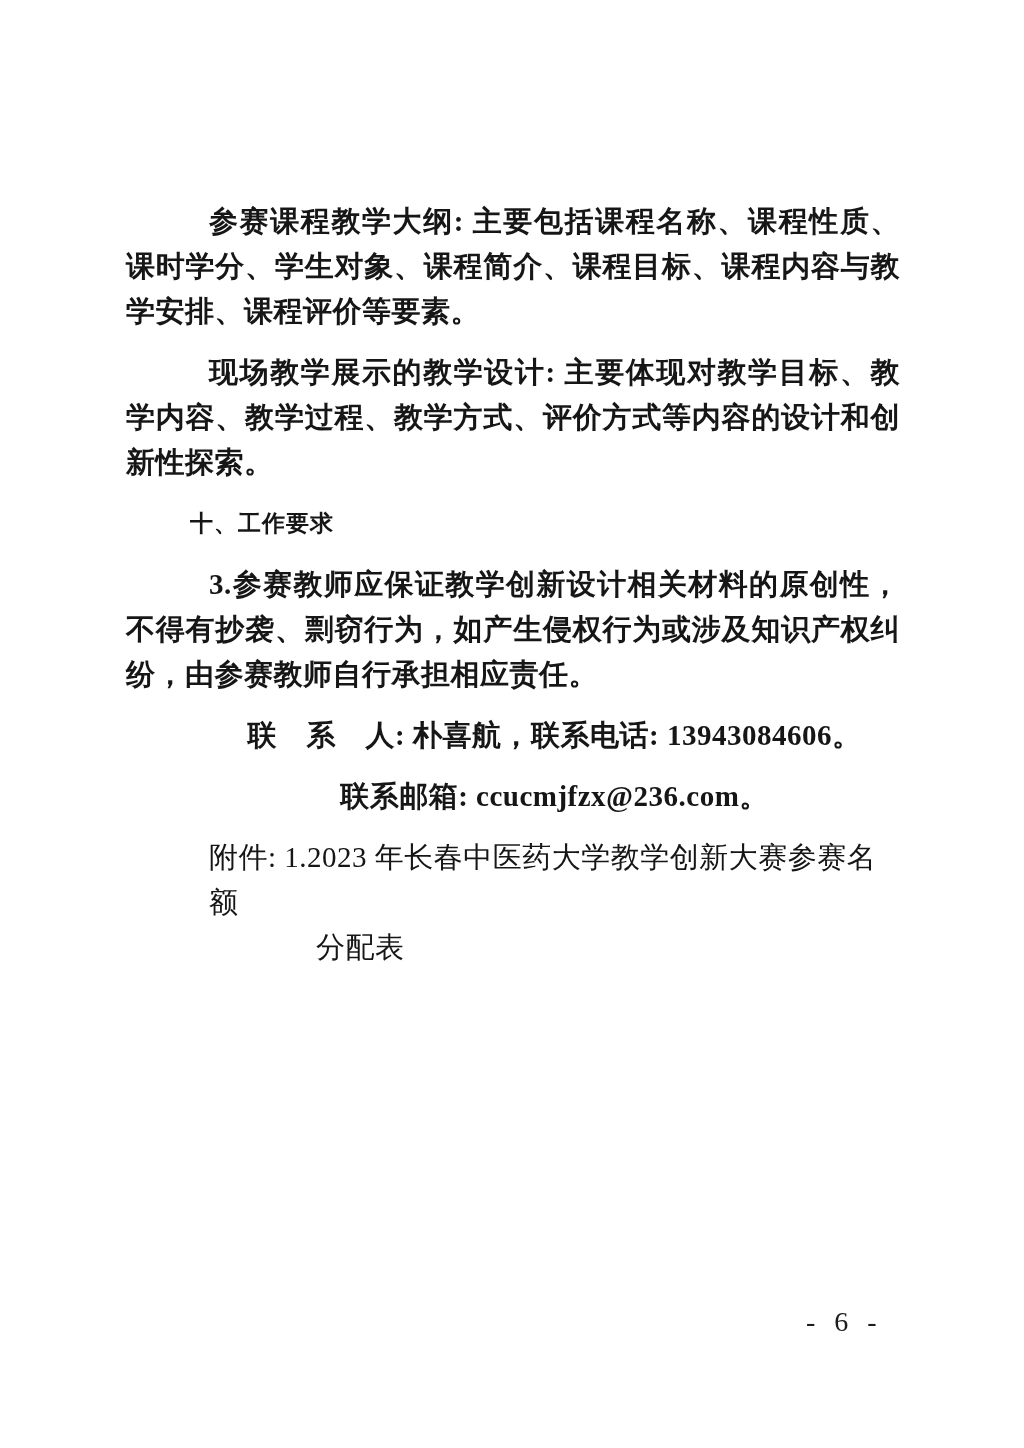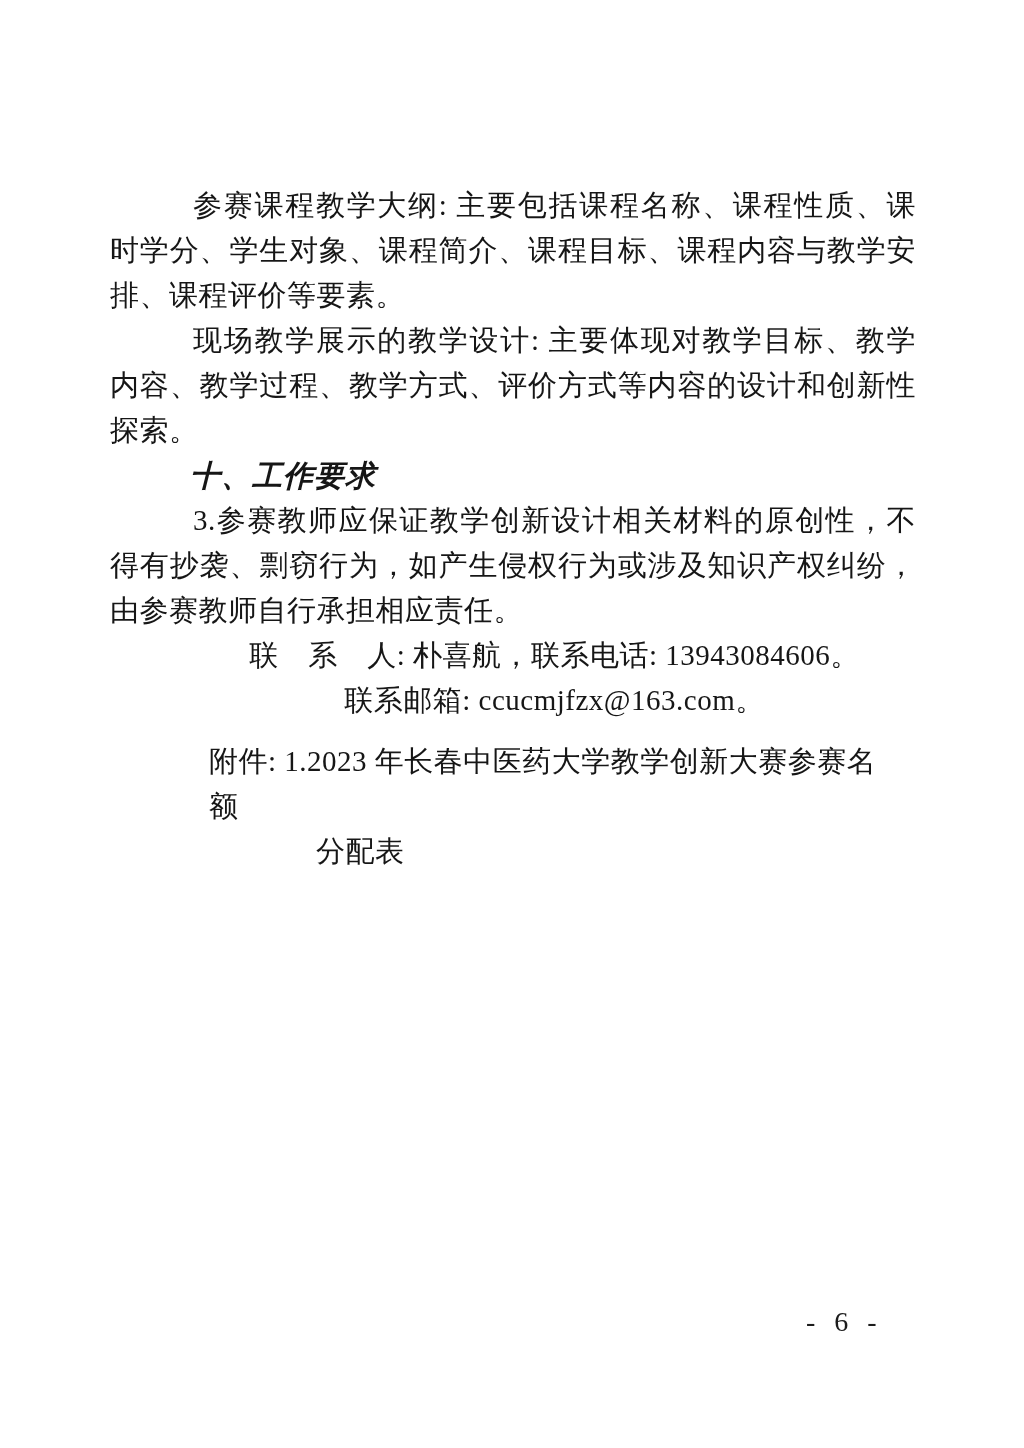--- a/index.html
+++ b/index.html
@@ -18,38 +18,38 @@
   }
   .text-body {
     position: absolute;
     left: 110px;
     top: 183px;
     width: 806px;
     font-size: 29px;
     line-height: 45px;
   }
   .para {
-    margin: 0;
+    margin: 16px;
     text-indent: 83px;
     text-align: justify;
     text-justify: inter-ideograph;
     letter-spacing: 0.5px;
+    font-weight: bold;
   }
   .para.no-justify {
     text-align: center;
   }
   .heading {
     margin: 0;
     font-family: "Liberation Sans", "DejaVu Sans", sans-serif;
     font-weight: 700;
-    font-size: 30px;
+    font-size: 23px;
     line-height: 45px;
     text-indent: 80px;
     letter-spacing: 1px;
-    font-style: italic;
   }
   .attachment {
     margin: 16px;
   }
   .attach-line1 {
     margin-left: 83px;
     line-height: 45px;
     letter-spacing: 0.5px;
   }
   .attach-line2 {
@@ -71,20 +71,20 @@
 </head>
 <body>
 
 <div class="page">
   <main class="text-body">
     <p class="para">参赛课程教学大纲: 主要包括课程名称、课程性质、课时学分、学生对象、课程简介、课程目标、课程内容与教学安排、课程评价等要素。</p>
     <p class="para">现场教学展示的教学设计: 主要体现对教学目标、教学内容、教学过程、教学方式、评价方式等内容的设计和创新性探索。</p>
     <h2 class="heading">十、工作要求</h2>
     <p class="para">3.参赛教师应保证教学创新设计相关材料的原创性，不得有抄袭、剽窃行为，如产生侵权行为或涉及知识产权纠纷，由参赛教师自行承担相应责任。</p>
     <p class="para no-justify">联　系　人: 朴喜航，联系电话: 13943084606。</p>
-    <p class="para no-justify">联系邮箱: ccucmjfzx@163.com。</p>
+    <p class="para no-justify">联系邮箱: ccucmjfzx@236.com。</p>
     <div class="attachment">
       <div class="attach-line1">附件: 1.2023 年长春中医药大学教学创新大赛参赛名额</div>
       <div class="attach-line2">分配表</div>
     </div>
   </main>
   <div class="page-number">- 6 -</div>
 </div>
 
 </body></html>

